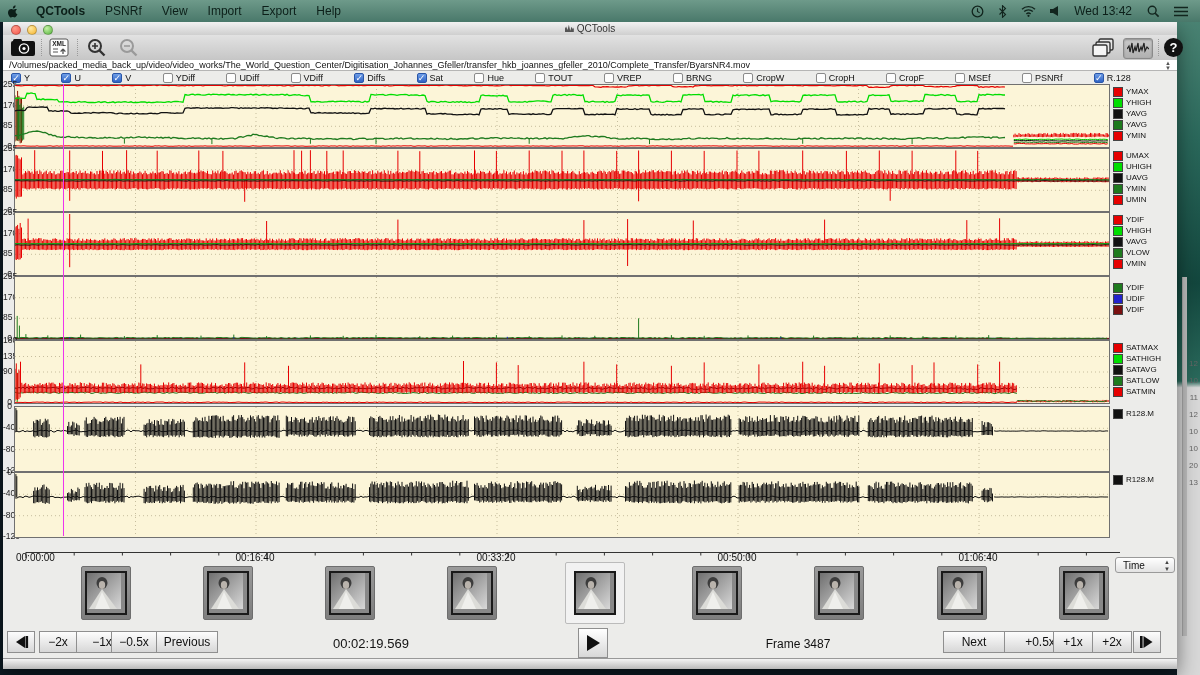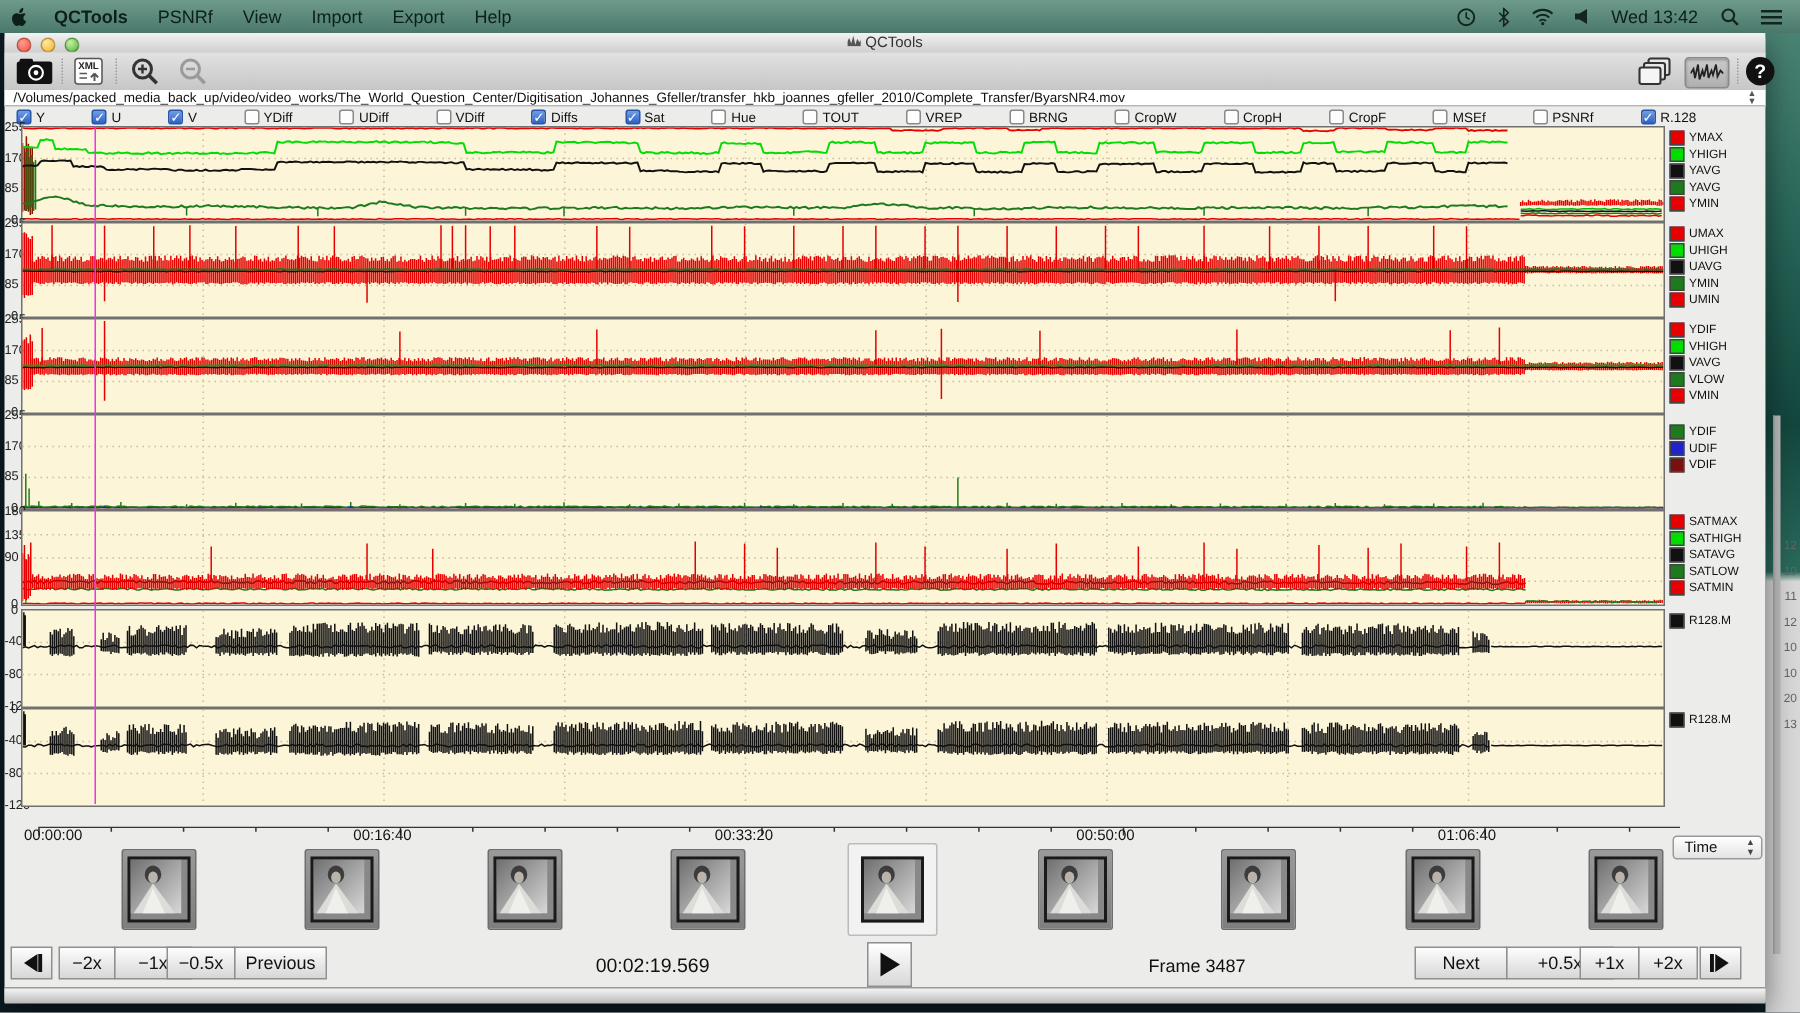--- a/index.html
+++ b/index.html
@@ -658,21 +658,21 @@
             <rect x="0" y="0" width="34" height="36" fill="url(#tg9)"></rect>
             <ellipse cx="15" cy="10" rx="5.5" ry="6" fill="#3c3c3c"></ellipse>
             <ellipse cx="15" cy="12" rx="3.2" ry="4" fill="#b9b3ac"></ellipse>
             <path d="M2 36L15 16l15 20z" fill="#dcdcd8"></path>
             <path d="M8 36l7-17 8 17z" fill="#efefec"></path>
           </svg></div>
       </div>
     </div>
 
   <div class="transport" id="transport">
-    <div class="ttext" style="left:330px;width:140px;text-align:right;">00:02:19.569</div>
+    <div class="ttext" style="left:330px;width:140px;text-align:left;">00:02:19.569</div>
     <div class="playbtn">
       <svg width="16" height="18" viewBox="0 0 16 18">
           <path d="M2 1l13 8-13 8z" fill="#111"></path>
         </svg>
     </div>
     <div class="ttext" style="left:722px;width:146px;text-align:center;top:9px;font-size:12px;">Frame 3487</div>
   <div class="btn icon" style="left: 4px; width: 28px;">
         <svg width="18" height="14" viewBox="0 0 18 14">
           <path d="M13 1L4 7l9 6z" fill="#111"></path>
           <rect x="13.5" y="1" width="2.6" height="12" fill="#111"></rect>

